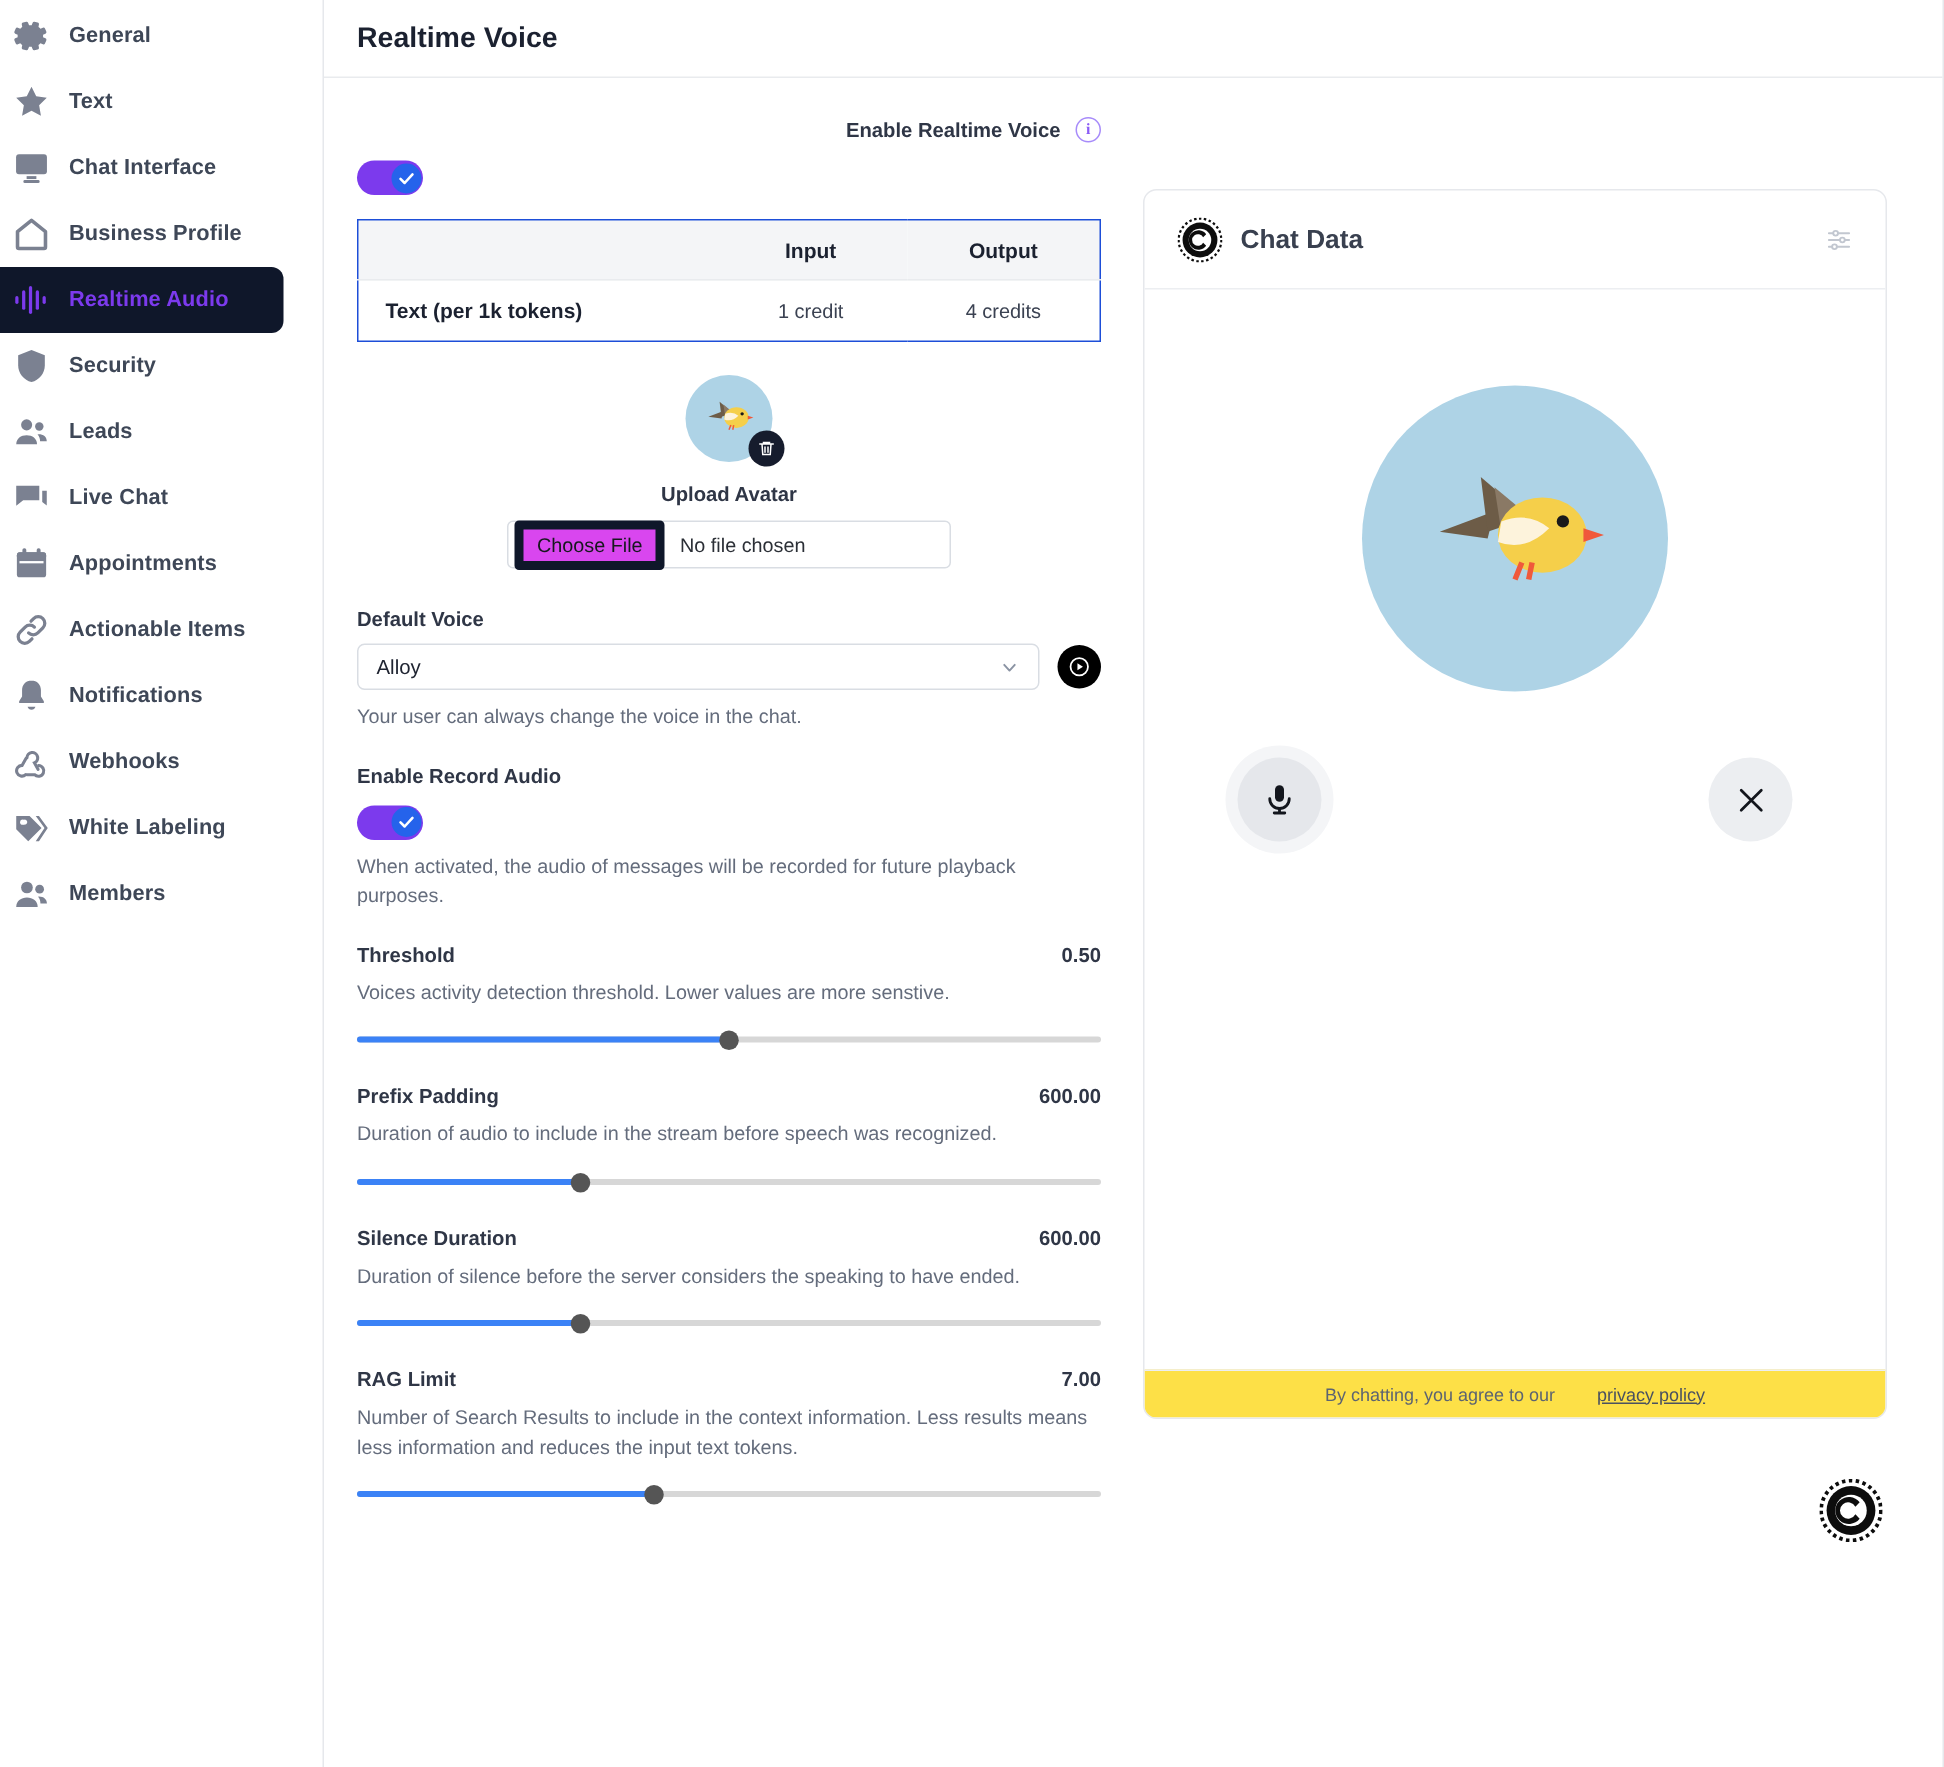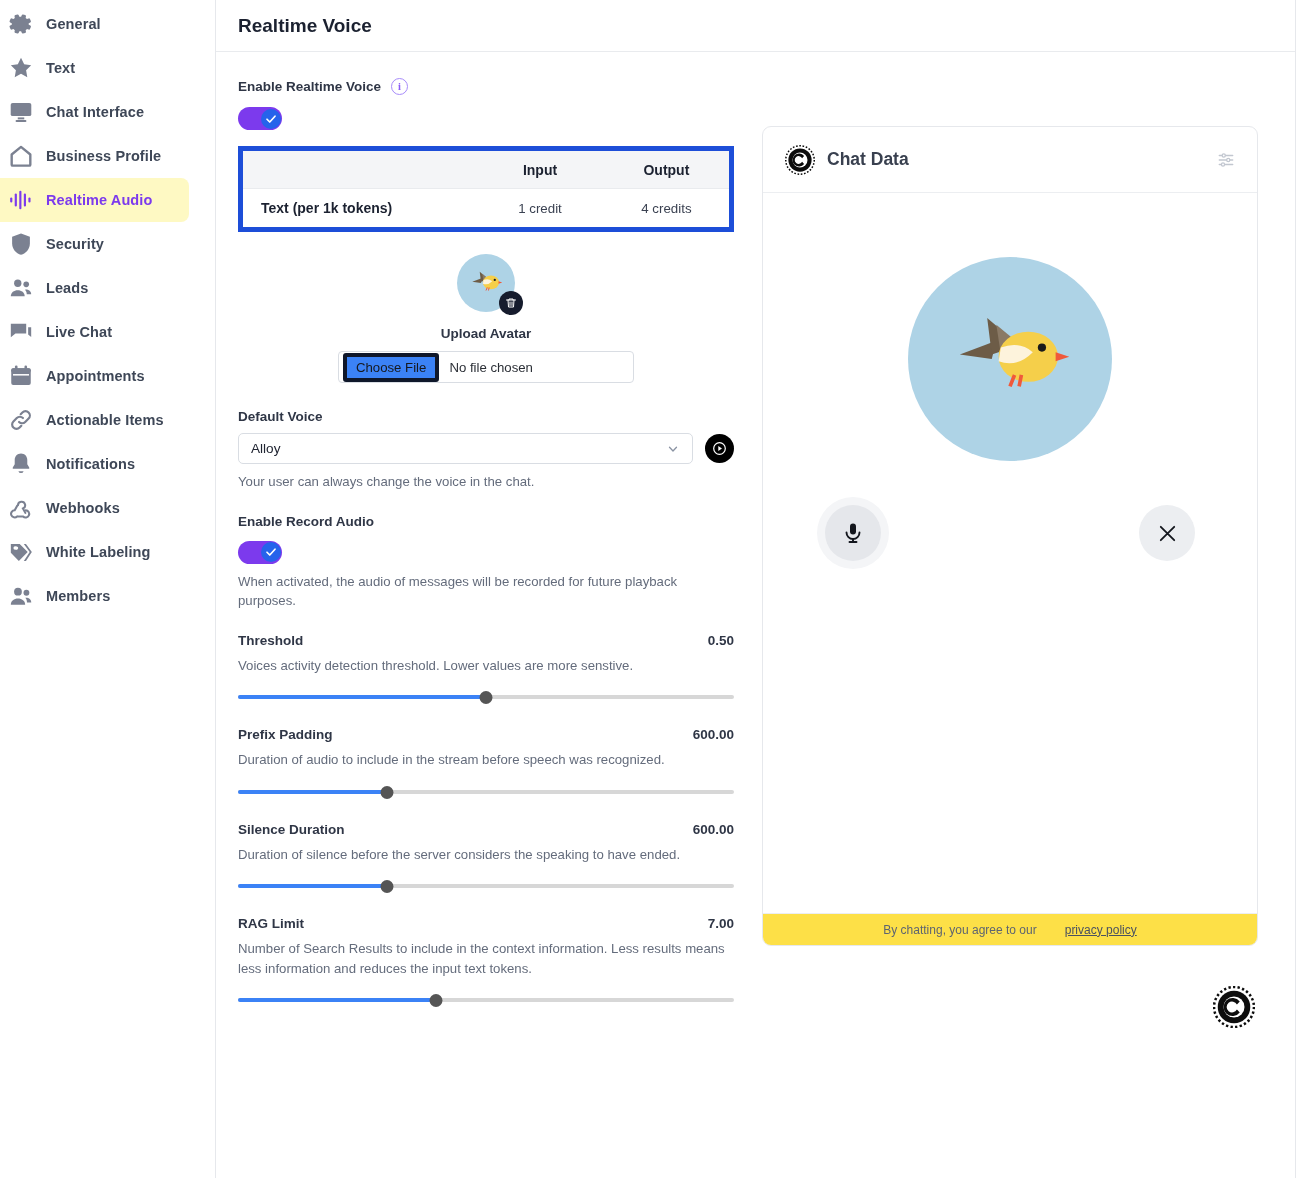--- a/index.html
+++ b/index.html
@@ -32,21 +32,21 @@
     width: 26px; height: 26px;
     display: flex; align-items: center; justify-content: center;
     color: #7b8191;
     flex: 0 0 26px;
   }
   .nav-item .nav-label {
     font-size: 14.5px; font-weight: 700;
     color: #3e4757; letter-spacing: .1px;
     white-space: nowrap;
   }
-  .nav-item.active { background: #fef9c3; }
+  .nav-item.active { background: #0f172a; }
   .nav-item.active .nav-label { color: #7c3aed; }
   .nav-item.active .nav-ico { color: #7c3aed; }
 
   
   .main {
     flex: 1 1 auto;
     position: relative;
     border-right: 1px solid #e6e8ec;
     background: #fff;
     height: 1178px;
@@ -64,21 +64,21 @@
   .col-right { flex: 1 1 auto; position: relative; }
 
   
   .field-label {
     font-size: 13.5px; font-weight: 700; color: #2f3646;
   }
   .field-help {
     font-size: 13.2px; color: #646c7c; line-height: 1.48; margin-top: 8px;
   }
 
-  .label-row { display: flex; align-items: center; gap: 10px; }
+  .label-row { display: flex; align-items: center; gap: 10px; justify-content: flex-end; }
   .info-icon {
     width: 17px; height: 17px; border-radius: 50%;
     border: 1.4px solid #a78bfa; color: #8b5cf6;
     font-size: 10.5px; font-weight: 700;
     display: flex; align-items: center; justify-content: center;
     font-family: "Liberation Serif", serif;
     cursor: pointer;
   }
 
   
@@ -91,21 +91,21 @@
     position: absolute; right: 1.5px; top: 1.5px;
     width: 20px; height: 20px; border-radius: 50%;
     background: #2563eb;
     display: flex; align-items: center; justify-content: center;
   }
   .toggle .knob svg { width: 12px; height: 12px; }
 
   
   .price-table {
     width: 100%; border-collapse: collapse; margin-top: 16px;
-    border: 5px solid #1d4ed8;
+    border: 1px solid #1d4ed8;
     table-layout: fixed;
   }
   .price-table thead th {
     background: #f4f5f7; height: 40px;
     font-size: 14px; font-weight: 700; color: #1b2130;
     text-align: center;
   }
   .price-table thead th.first { width: 48%; }
   .price-table tbody td {
     height: 41px; font-size: 13.3px; color: #3b4252;
@@ -139,21 +139,21 @@
   .file-input {
     margin: 10px auto 0 auto;
     width: 296px; height: 32px;
     border: 1px solid #d9dde3; border-radius: 4px;
     background: #fff;
     display: flex; align-items: center;
     padding: 0 4px;
     cursor: pointer;
   }
   .choose-btn {
-    border: 4px solid #0f172a; background: #3b82f6;
+    border: 6px solid #0f172a; background: #d946ef;
     border-radius: 3px;
     font-size: 13.2px; color: #16181d;
     padding: 3px 9px; white-space: nowrap;
     cursor: pointer;
   }
   .file-name { font-size: 13.2px; color: #2b2f36; margin-left: 10px; }
 
   
   .sel-row { display: flex; align-items: center; gap: 12px; margin-top: 9px; }
   .select-box {

